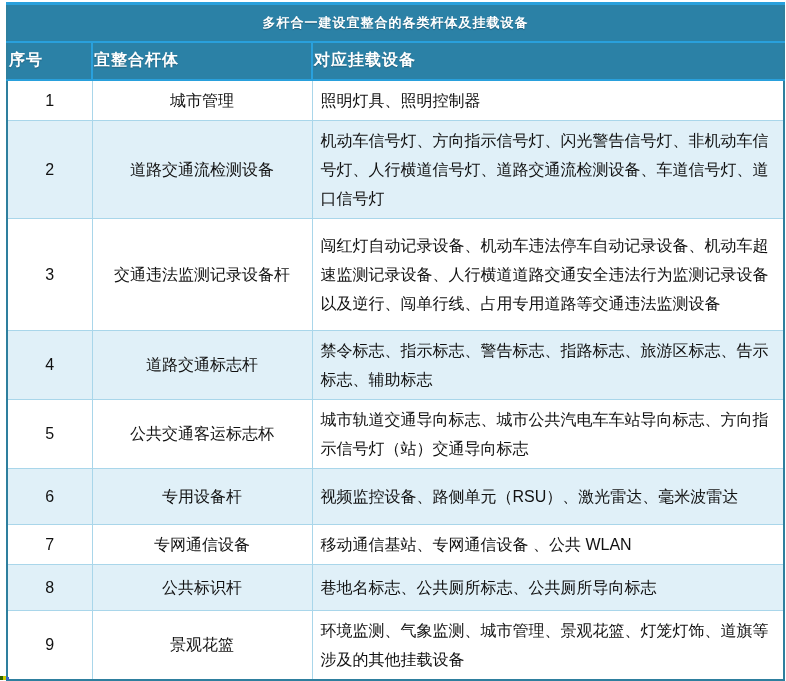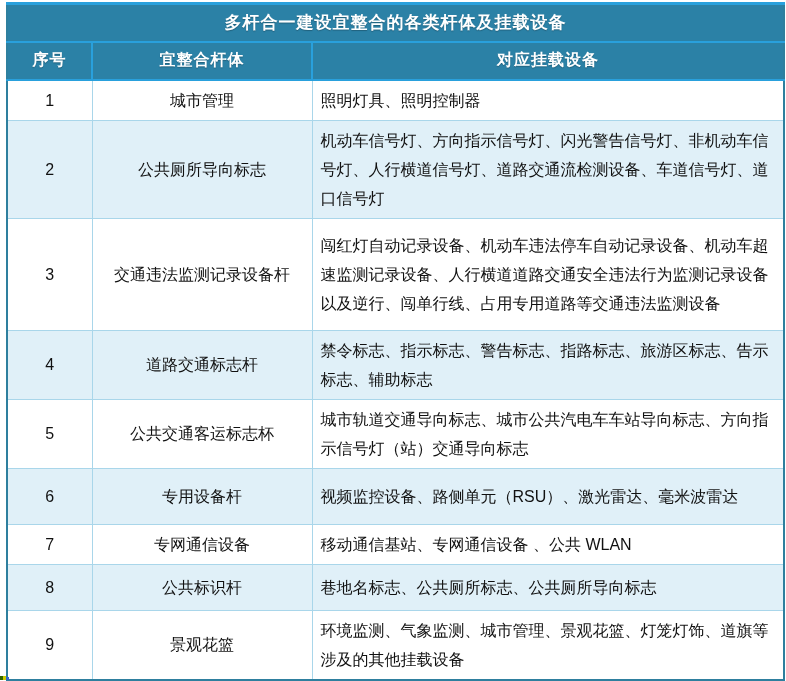--- a/index.html
+++ b/index.html
@@ -24,32 +24,32 @@
     border-collapse:collapse;
     table-layout:fixed;
     border:2px solid var(--outer);
   }
   col.c-no{width:85px;}
   col.c-pole{width:220px;}
   col.c-dev{width:472px;}
   tr.title-row th{
     background:var(--teal);
     color:var(--title-text);
-    font-size:17px;font-weight:bold;
+    font-size:13px;font-weight:bold;
     height:38px;text-align:center;vertical-align:middle;
     border-top:3px solid var(--accent);
     border-bottom:2px solid var(--accent);
     letter-spacing:1px;
     text-shadow:0 1px 1px rgba(0,0,0,0.25);
   }
   tr.header-row th{
     background:var(--teal);
     color:var(--title-text);
     font-size:16px;font-weight:bold;
-    height:38px;text-align:center;vertical-align:middle;
+    height:38px;text-align:left;vertical-align:middle;
     border-bottom:2px solid var(--accent);
     border-left:2px solid var(--accent);
     letter-spacing:1px;
     text-shadow:0 1px 1px rgba(0,0,0,0.25);
   }
   tr.header-row th:first-child{border-left:none;}
   tbody td{
     border:1px solid var(--grid);
     font-size:16px;
     line-height:29px;
@@ -99,21 +99,21 @@
       </tr>
     </thead>
     <tbody id="rows">
         <tr>
           <td class="cell-no">1</td>
           <td class="cell-pole">城市管理</td>
           <td class="cell-devices">照明灯具、照明控制器</td>
         </tr>
         <tr>
           <td class="cell-no">2</td>
-          <td class="cell-pole">公共厕所导向标志</td>
+          <td class="cell-pole">道路交通流检测设备</td>
           <td class="cell-devices">机动车信号灯、方向指示信号灯、闪光警告信号灯、非机动车信号灯、人行横道信号灯、道路交通流检测设备、车道信号灯、道口信号灯</td>
         </tr>
         <tr>
           <td class="cell-no">3</td>
           <td class="cell-pole">交通违法监测记录设备杆</td>
           <td class="cell-devices">闯红灯自动记录设备、机动车违法停车自动记录设备、机动车超速监测记录设备、人行横道道路交通安全违法行为监测记录设备以及逆行、闯单行线、占用专用道路等交通违法监测设备</td>
         </tr>
         <tr>
           <td class="cell-no">4</td>
           <td class="cell-pole">道路交通标志杆</td>

